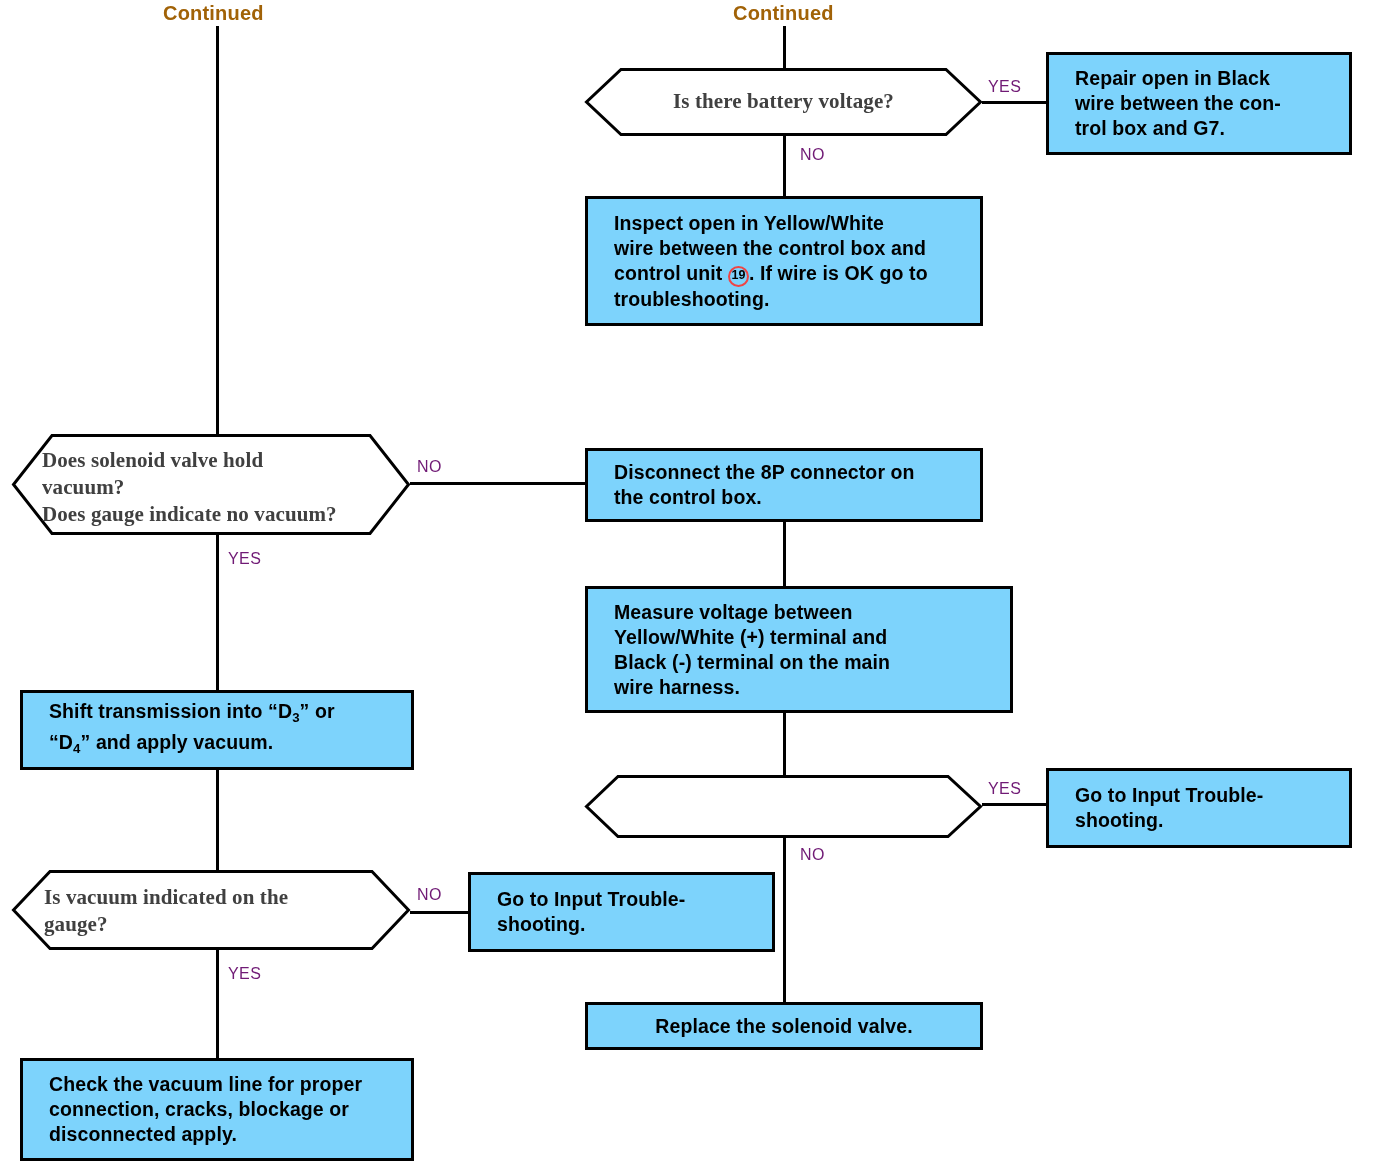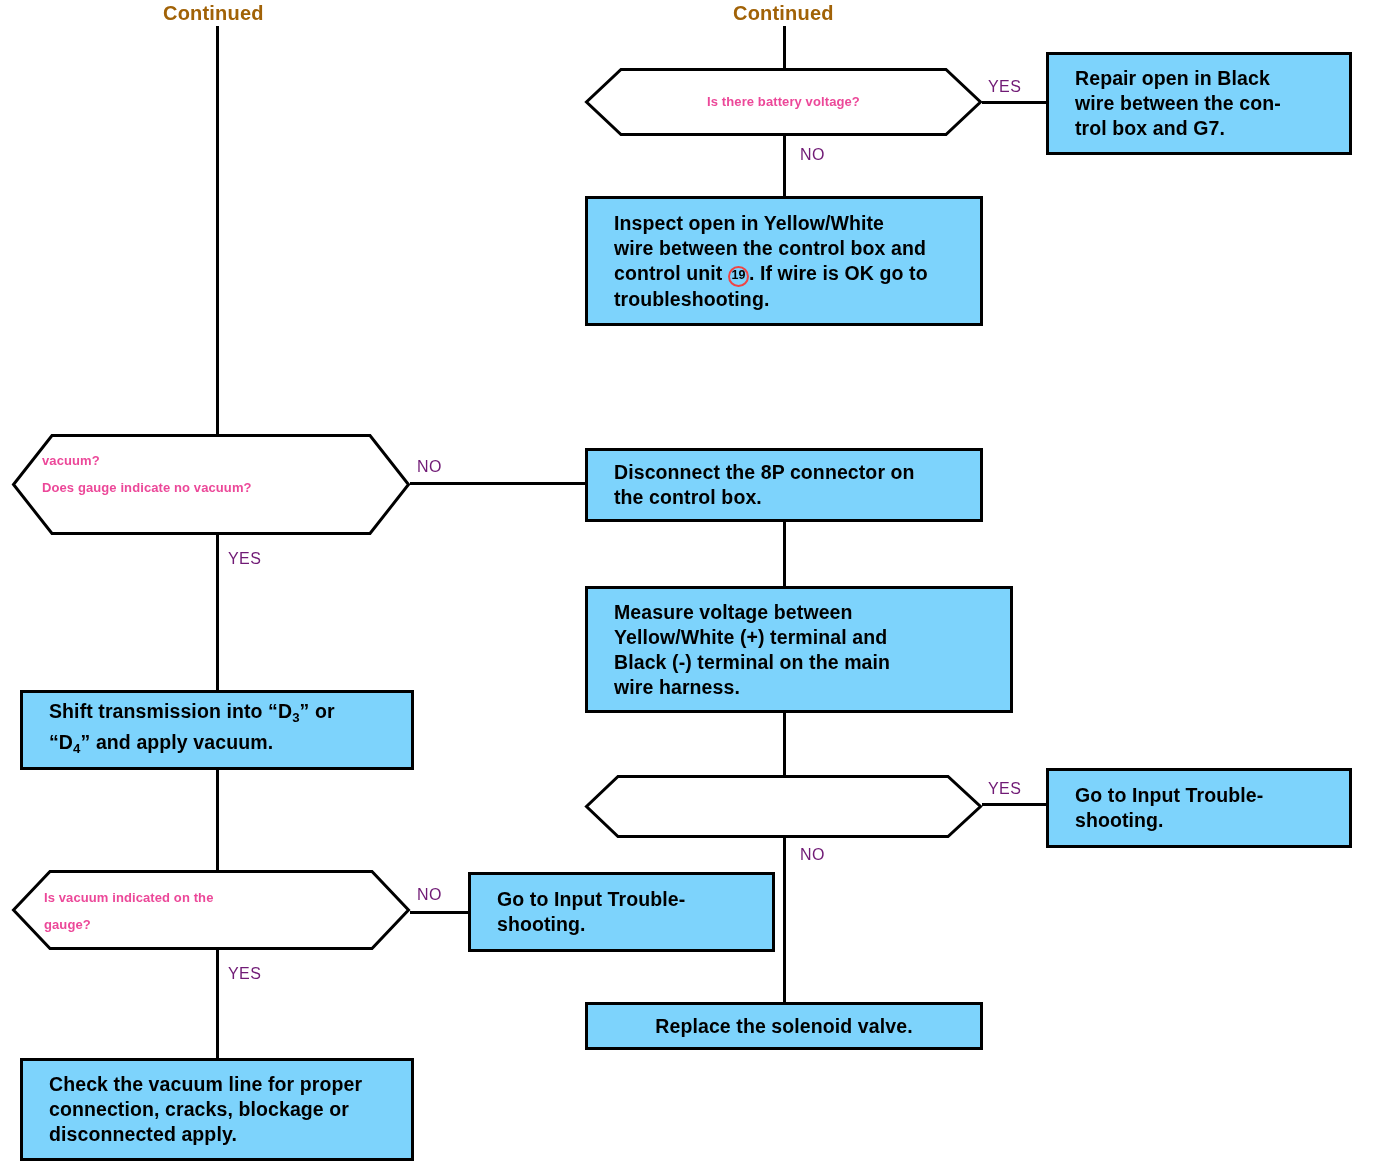--- a/index.html
+++ b/index.html
@@ -43,25 +43,26 @@
     position: absolute;
   }
   .decision svg {
     position: absolute;
     left: 0;
     top: 0;
     overflow: visible;
   }
   .decision .dtxt {
     position: absolute;
-    font-size: 13px;
+    font-size: 21px;
     font-weight: bold;
     line-height: 27px;
     letter-spacing: 0.1px;
-    color: #ec4899;
+    color: #404040;
+    font-family: Liberation Serif, serif;
   }
   .decision .dtxt.ctr { text-align: center; }
 
   
   .vline { position: absolute; width: 3px; background: #000; }
   .hline { position: absolute; height: 3px; background: #000; }
 
   
   .blabel {
     position: absolute;
@@ -156,20 +157,21 @@
       <div>control unit <span class="circnum">19</span>. If wire is OK go to</div>
       <div>troubleshooting.</div>
     </div>
   </div>
 
   <div class="decision" style="left:12px; top:434px; width:398px; height:101px;">
     <svg width="398" height="101" viewBox="0 0 398 101">
       <polygon points="40,1.5 358,1.5 396.5,50.5 358,99.5 40,99.5 1.5,50.5" fill="#ffffff" stroke="#000000" stroke-width="3"></polygon>
     </svg>
     <div class="dtxt" style="left:30px; top:13px; width:345px;">
+      <div class="just">Does solenoid valve hold</div>
       <div>vacuum?</div>
       <div>Does gauge indicate no vacuum?</div>
     </div>
   </div>
 
   <div class="blabel" style="left:417px; top:458px;">NO</div>
   <div class="blabel" style="left:228px; top:550px;">YES</div>
 
   <div class="proc abs" style="left:585px; top:448px; width:398px; height:74px;">
     <div class="txt">

